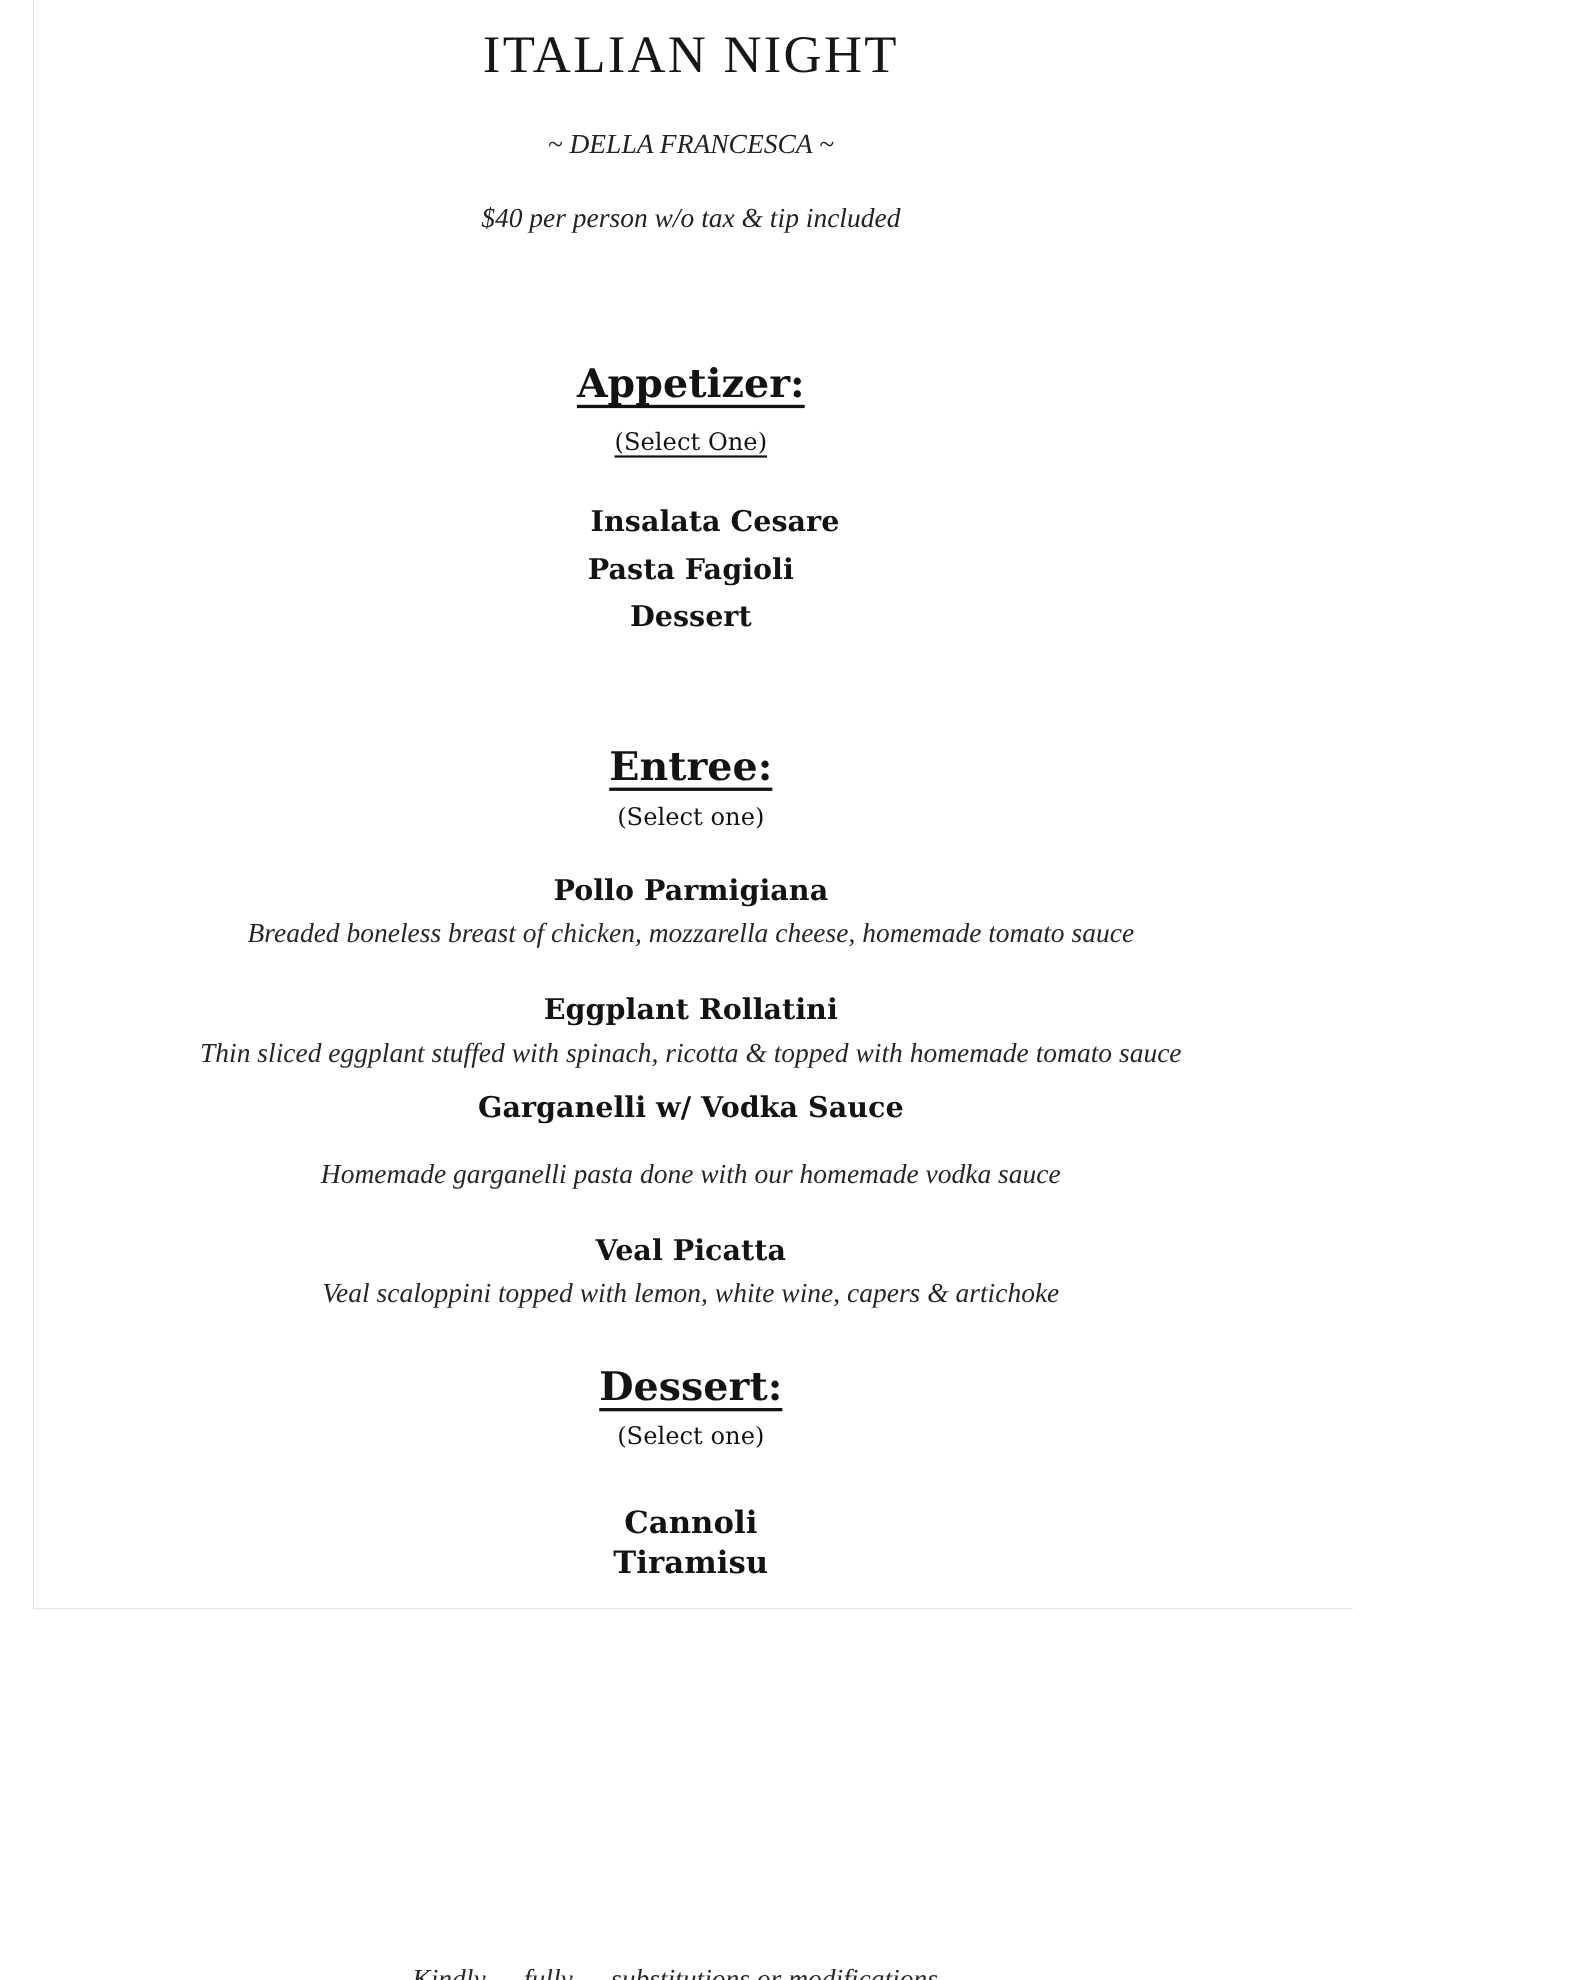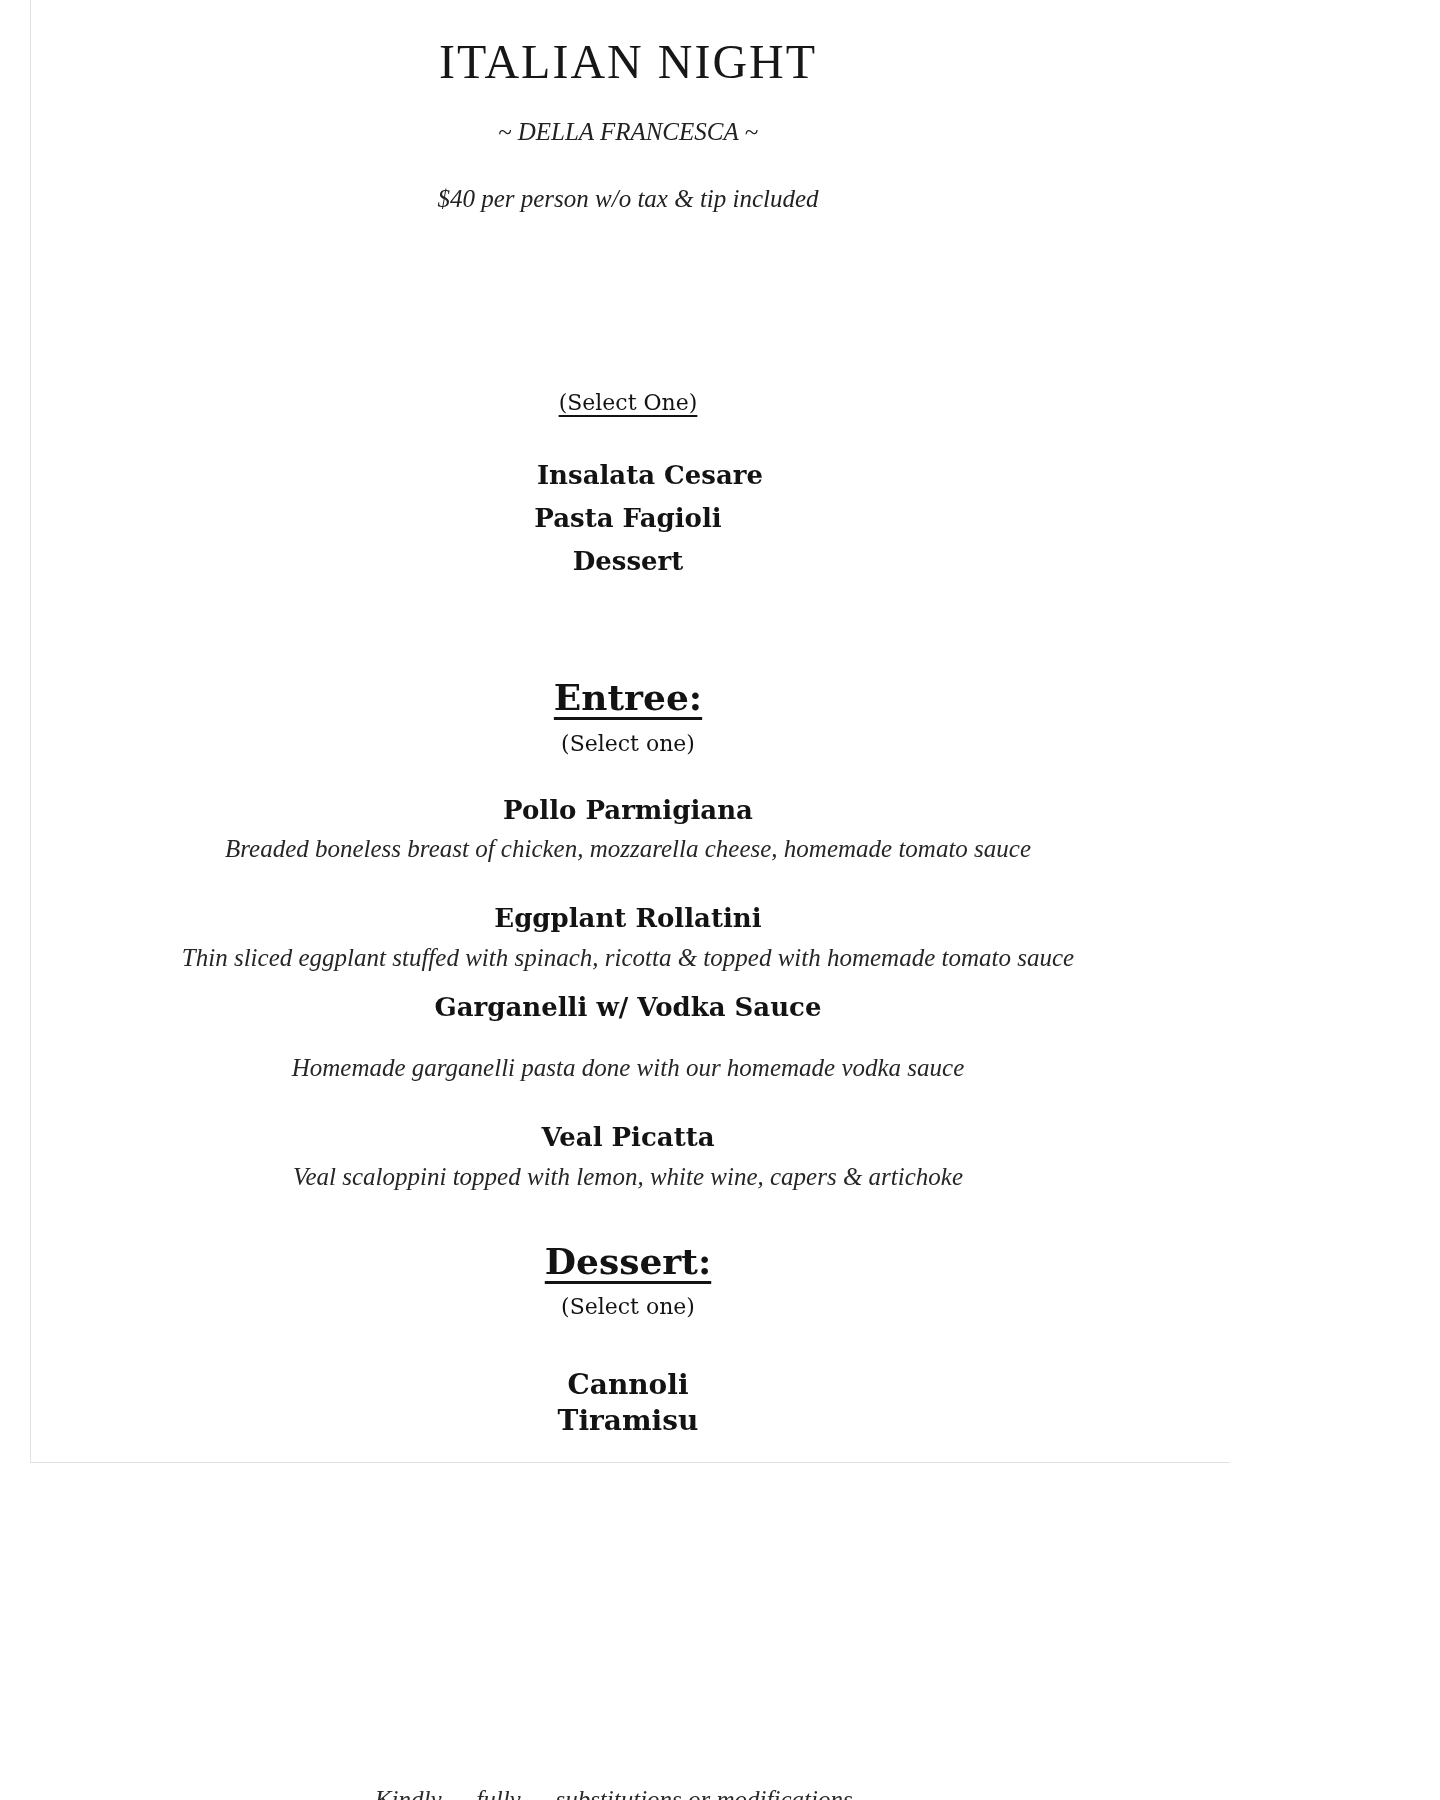--- a/index.html
+++ b/index.html
@@ -23,21 +23,21 @@
   }
   .line {
     position: absolute;
     left: 0;
     width: 100%;
     text-align: center;
     white-space: nowrap;
   }
   
   .menu-title {
-    top: 34px;
+    top: 22px;
     font-family: "Liberation Serif", serif;
     font-size: 48px;
     letter-spacing: 2px;
     color: #171717;
   }
   .menu-subtitle {
     top: 118px;
     font-style: italic;
     font-size: 25px;
     color: #222;
@@ -131,20 +131,23 @@
 
 <div class="canvas">
 
   <div class="edge-left"></div>
   <div class="edge-bottom"></div>
 
   <div class="line menu-title">ITALIAN NIGHT</div>
   <div class="line menu-subtitle">~ DELLA FRANCESCA ~</div>
   <div class="line menu-price">$40 per person w/o tax &amp; tip included</div>
 
+  <div class="line section-heading pos-app-head">
+    <span class="u">Appetizer:</span>
+  </div>
   <div class="line select-note underlined pos-app-select">
     <span class="u">(Select One)</span>
   </div>
   <div class="line item-name pos-app-item-0">Insalata Cesare</div>
   <div class="line item-name pos-app-item-1">Pasta Fagioli</div>
   <div class="line item-name pos-app-item-2">Dessert</div>
 
   <div class="line section-heading pos-ent-head">
     <span class="u">Entree:</span>
   </div>

